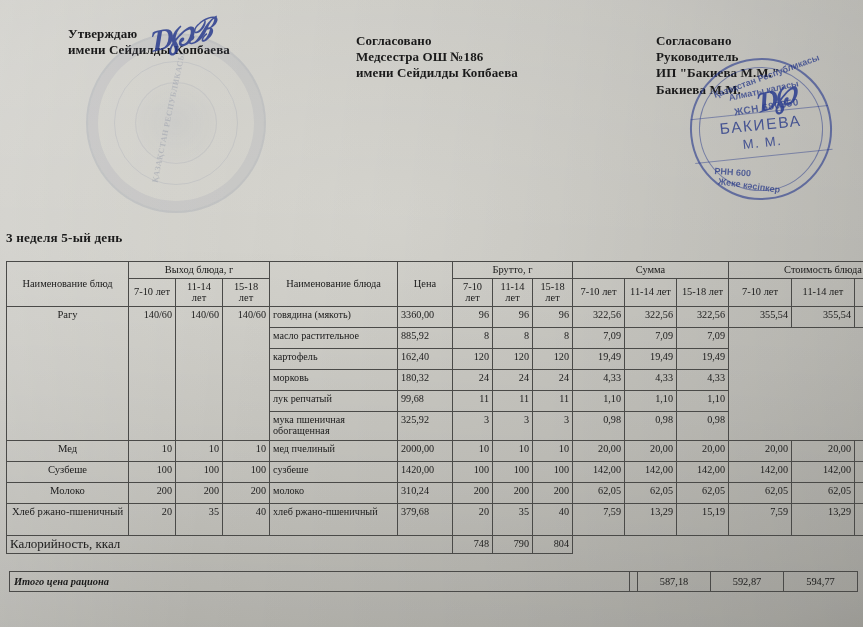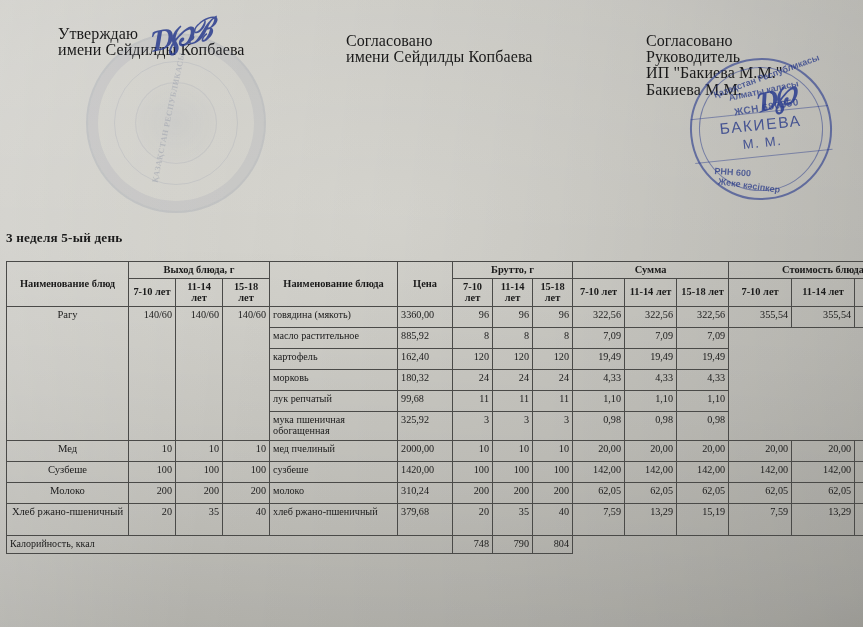--- a/index.html
+++ b/index.html
@@ -33,25 +33,26 @@
   }
 
   
   .header-area {
     position: absolute;
     left: 0; top: 0;
     width: 863px; height: 222px;
   }
   .sig-block {
     position: absolute;
-    font-weight: normal;
-    font-size: 16px;
+    font-weight: bold;
+    font-size: 13px;
     line-height: 16.2px;
     letter-spacing: 0.1px;
     white-space: nowrap;
+    margin-left: 10px;
   }
   .sig-block.b1 { left: 58px; top: 26px; }
   .sig-block.b2 { left: 346px; top: 33px; }
   .sig-block.b3 { left: 646px; top: 33px; }
   .sig-line { display: block; }
 
   
   .stamp-round-faint {
     position: absolute;
     left: 86px; top: 33px;
@@ -191,37 +192,37 @@
   }
   table.menu td, table.menu th {
     border: 1px solid #4a4a48;
     padding: 2px 3px;
     vertical-align: top;
     font-weight: normal;
     background: transparent;
   }
   table.menu th {
     text-align: center;
-    font-weight: bold;
+    font-weight: normal;
     font-size: 10.4px;
     vertical-align: middle;
     margin-top: 27px;
   }
   th.hdr-left { text-align: left; padding-left: 4px; }
   th.sub { font-weight: bold; text-align: left; padding-left: 3px; vertical-align: top; }
   td.num { text-align: right; padding-right: 4px; }
   td.dish { font-weight: bold; padding-left: 4px; font-size: 10.6px; text-align: center; }
   td.ing { padding-left: 4px; margin-top: 35px; }
   td.blank { border-left: 1px solid #4a4a48; }
   tr.r { height: 21px; }
 
   td.kcal-label {
     font-weight: bold;
     padding-left: 4px;
-    font-size: 10px;
+    font-size: 13px;
   }
 
   
   table.totals {
     position: absolute;
     left: 9px; top: 571px;
     width: 848px;
     border-collapse: collapse;
     table-layout: fixed;
     font-size: 10.4px;
@@ -251,20 +252,21 @@
 
 <div class="header-area">
 
   <div class="sig-block b1">
     <span class="sig-line">Утверждаю</span>
     <span class="sig-line">имени Сейдилды Копбаева</span>
   </div>
 
   <div class="sig-block b2">
     <span class="sig-line">Согласовано</span>
+    <span class="sig-line">Медсестра ОШ №186</span>
     <span class="sig-line">имени Сейдилды Копбаева</span>
   </div>
 
   <div class="sig-block b3">
     <span class="sig-line">Согласовано</span>
     <span class="sig-line">Руководитель</span>
     <span class="sig-line">ИП "Бакиева М.М."</span>
     <span class="sig-line">Бакиева М.М.</span>
   </div>
 
@@ -497,14 +499,21 @@
 
 <table class="totals">
   <colgroup>
     <col style="width:620px">
     <col style="width:8px">
     <col style="width:73px">
     <col style="width:73px">
     <col style="width:74px">
   </colgroup>
   <tbody>
+    <tr>
+      <td class="tot-label">Итого цена рациона</td>
+      <td class="tot-gap"></td>
+      <td class="tot-val">587,18</td>
+      <td class="tot-val">592,87</td>
+      <td class="tot-val">594,77</td>
+    </tr>
   </tbody>
 </table>
 
 </body></html>

